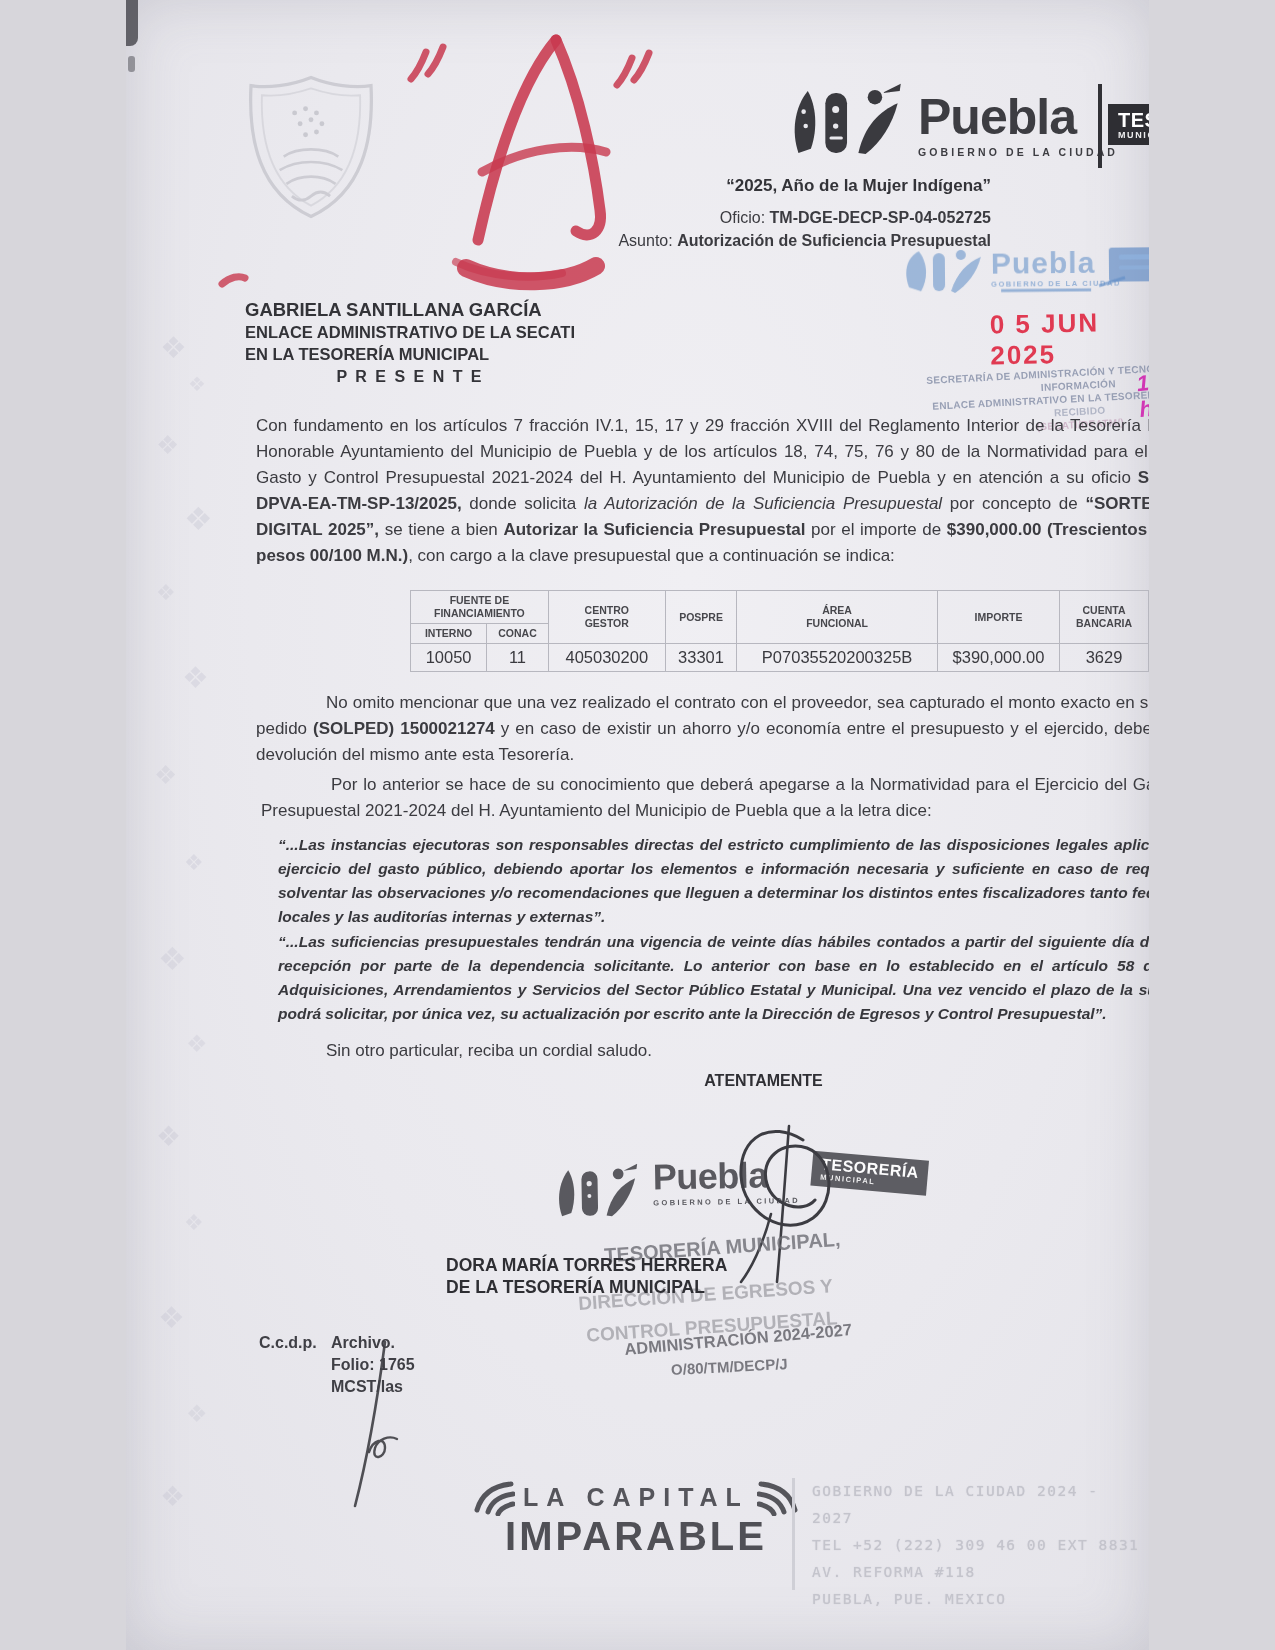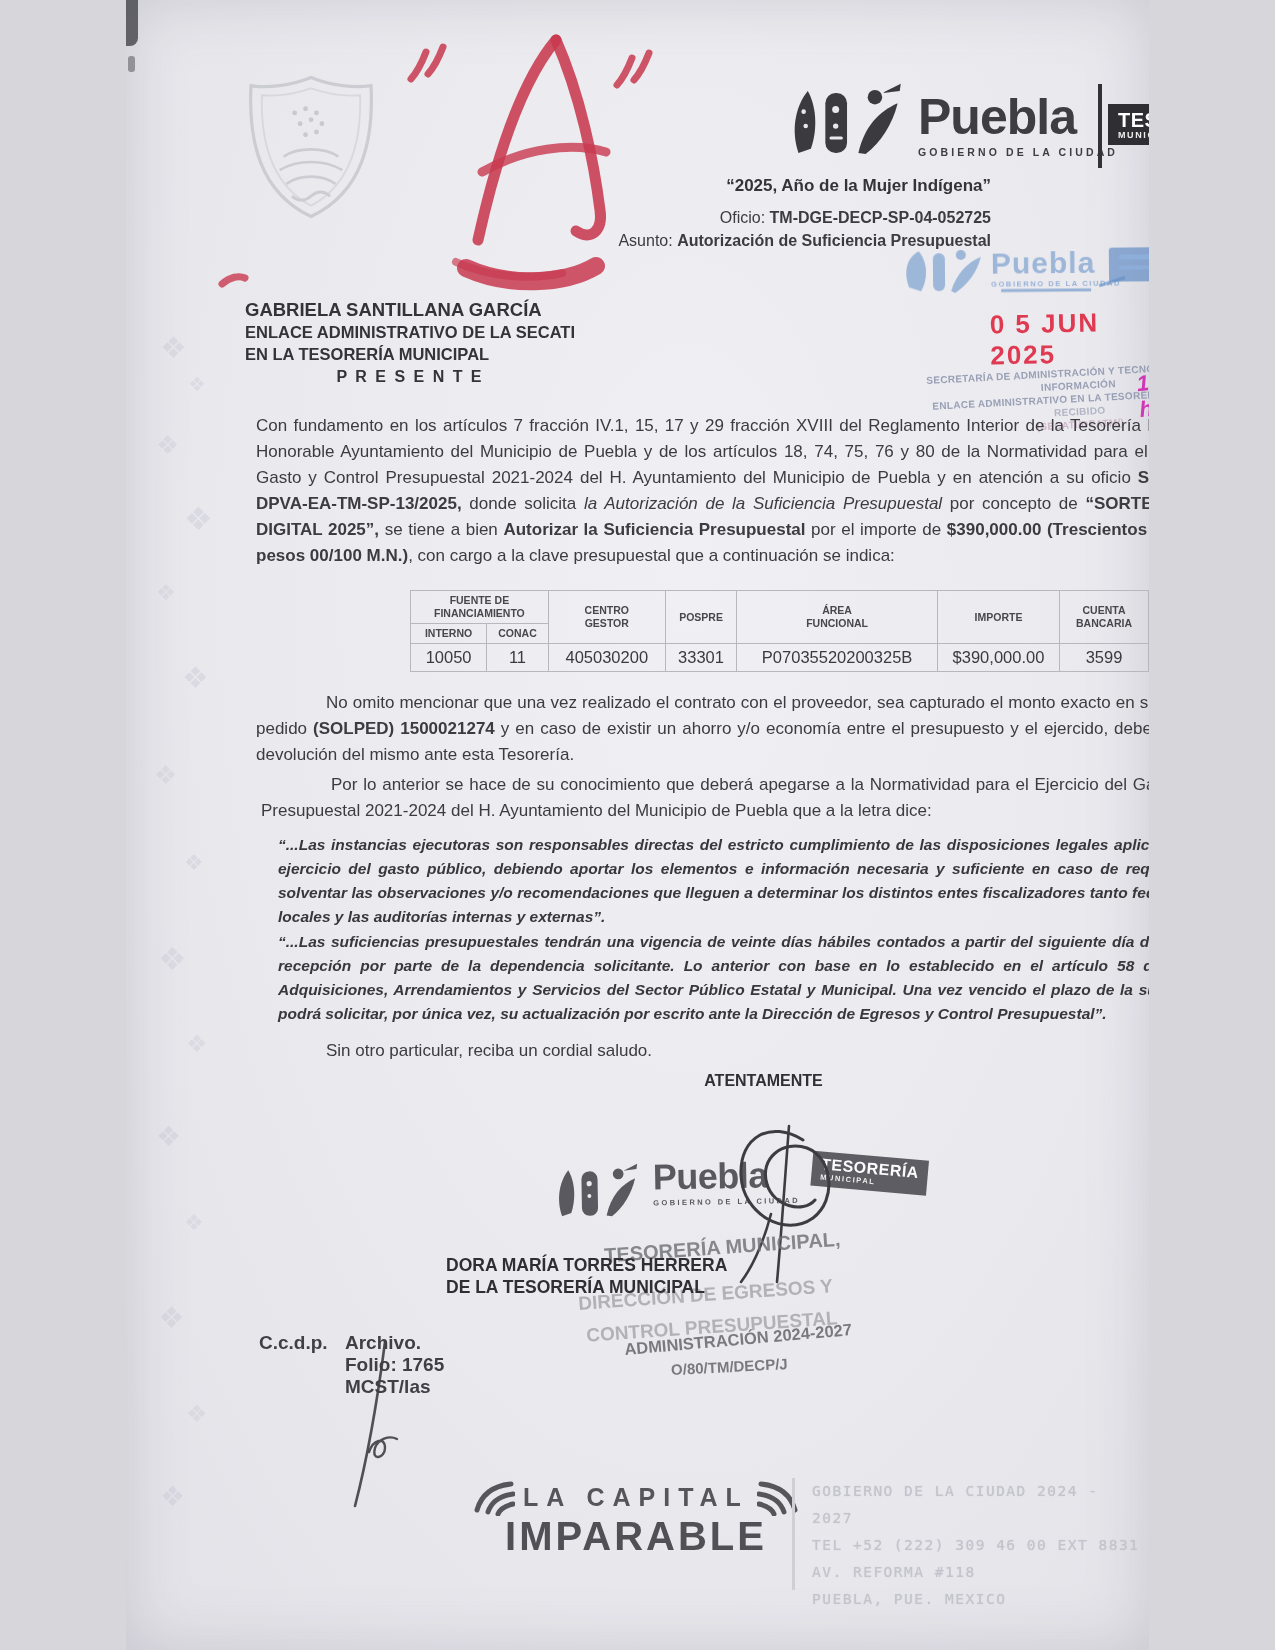--- a/index.html
+++ b/index.html
@@ -32,21 +32,21 @@
   table.budget th{font-size:10.5px;font-weight:700;color:#47474c;padding:3px 5px;white-space:pre-line;line-height:1.25;text-align:center;}
   table.budget td{font-size:16.5px;color:#3a3a3f;text-align:center;padding:4px 6px;}
   
   .rx-stamp{color:#8a93ab;font-weight:700;text-align:center;transform:rotate(-3deg);opacity:.85;}
   .rx-stamp div{line-height:13px;font-size:10px;letter-spacing:.3px;}
   .date-stamp{color:#e03a52;font-weight:700;font-size:26px;letter-spacing:2px;transform:rotate(-1deg);font-family:"Liberation Sans",sans-serif;}
   .folio-num{color:#27272c;font-weight:700;font-size:36px;letter-spacing:5px;transform:rotate(-2deg);font-family:"DejaVu Serif",serif;}
   .hand-pink{color:#d136b4;font-weight:700;font-style:italic;}
   .gray-stamp-line{color:#6e6e75;font-weight:700;white-space:nowrap;}
   .name-line{font-weight:700;color:#2e2e33;text-align:left;font-size:17.5px;line-height:22px;}
-  .ccdp{font-size:19px;font-weight:600;color:#3f3f45;line-height:22px;}
+  .ccdp{font-size:16px;font-weight:600;color:#3f3f45;line-height:22px;}
   .cap-word{font-size:25px;font-weight:700;letter-spacing:8px;color:#55555b;}
   .cap-word2{font-size:40px;font-weight:700;letter-spacing:3px;color:#505056;line-height:1;}
   .foot-right{font-family:"DejaVu Sans Mono",monospace;font-size:14.5px;letter-spacing:1.5px;line-height:27px;color:#c4c4cc;text-shadow:0 0 1px rgba(190,190,200,.8);}
   .orn{position:absolute;color:#8d8da8;pointer-events:none;}
   .orn::before{content:"\2756";}
   svg{display:block;}
 </style>
 </head>
 <body>
 
@@ -205,21 +205,21 @@
       <th style="width:70px;">INTERNO</th>
       <th style="width:54px;">CONAC</th>
     </tr>
     <tr>
       <td>10050</td>
       <td>11</td>
       <td>405030200</td>
       <td>33301</td>
       <td>P07035520200325B</td>
       <td>$390,000.00</td>
-      <td>3599</td>
+      <td>3629</td>
     </tr>
   </tbody>
     </table>
 
   <div class="abs para indent" style="left:130px;top:690px;width:992px;"><span>No omito mencionar que una vez realizado el contrato con el proveedor, sea capturado el monto exacto en su solicitud de pedido </span><span class="seg-b">(SOLPED) 1500021274</span><span> y en caso de existir un ahorro y/o economía entre el presupuesto y el ejercido, deberá realizar la devolución del mismo ante esta Tesorería.</span></div>
   <div class="abs para indent" style="left:135px;top:772px;width:992px;">Por lo anterior se hace de su conocimiento que deberá apegarse a la Normatividad para el Ejercicio del Gasto y Control Presupuestal 2021-2024 del H. Ayuntamiento del Municipio de Puebla que a la letra dice:</div>
 
   <div class="abs quote" style="left:152px;top:833px;width:968px;">“...Las instancias ejecutoras son responsables directas del estricto cumplimiento de las disposiciones legales aplicables para el ejercicio del gasto público, debiendo aportar los elementos e información necesaria y suficiente en caso de requerirse, para solventar las observaciones y/o recomendaciones que lleguen a determinar los distintos entes fiscalizadores tanto federales como locales y las auditorías internas y externas”.</div>
   <div class="abs quote" style="left:152px;top:930px;width:968px;">“...Las suficiencias presupuestales tendrán una vigencia de veinte días hábiles contados a partir del siguiente día de la fecha de recepción por parte de la dependencia solicitante. Lo anterior con base en lo establecido en el artículo 58 de la Ley de Adquisiciones, Arrendamientos y Servicios del Sector Público Estatal y Municipal. Una vez vencido el plazo de la suficiencia, se podrá solicitar, por única vez, su actualización por escrito ante la Dirección de Egresos y Control Presupuestal”.</div>
 
@@ -266,21 +266,21 @@
   <div class="abs gray-stamp-line" style="left:460px;top:1316px;font-size:19px;transform:rotate(-4deg);opacity:.45;">CONTROL PRESUPUESTAL</div>
   <div class="abs gray-stamp-line" style="left:498px;top:1330px;font-size:16.5px;transform:rotate(-5deg);opacity:.8;color:#5e5e65;">ADMINISTRACIÓN 2024-2027</div>
   <div class="abs gray-stamp-line" style="left:545px;top:1358px;font-size:15px;transform:rotate(-3deg);opacity:.8;color:#5e5e65;font-weight:600;">O/80/TM/DECP/J</div>
 
   <div class="abs" style="left:320px;top:1254px;width:650px;">
     <div class="name-line">DORA MARÍA TORRES HERRERA</div>
     <div class="name-line">DE LA TESORERÍA MUNICIPAL</div>
   </div>
 
   <div class="abs ccdp" style="left:133px;top:1332px;">C.c.d.p.</div>
-  <div class="abs ccdp" style="left:219px;top:1332px;">
+  <div class="abs ccdp" style="left:205px;top:1332px;">
     <div>Archivo.</div>
     <div>Folio: 1765</div>
     <div>MCST/las</div>
   </div>
 
   <div class="abs" style="left:340px;top:1478px;width:340px;text-align:center;">
     <div style="display:flex;align-items:center;justify-content:center;gap:8px;">
       <svg width="42" height="38" viewBox="0 0 42 38">
         <g fill="none" stroke="#55555b" stroke-width="5" stroke-linecap="round">
           <path d="M38,6 C18,8 8,18 4,32"></path>

